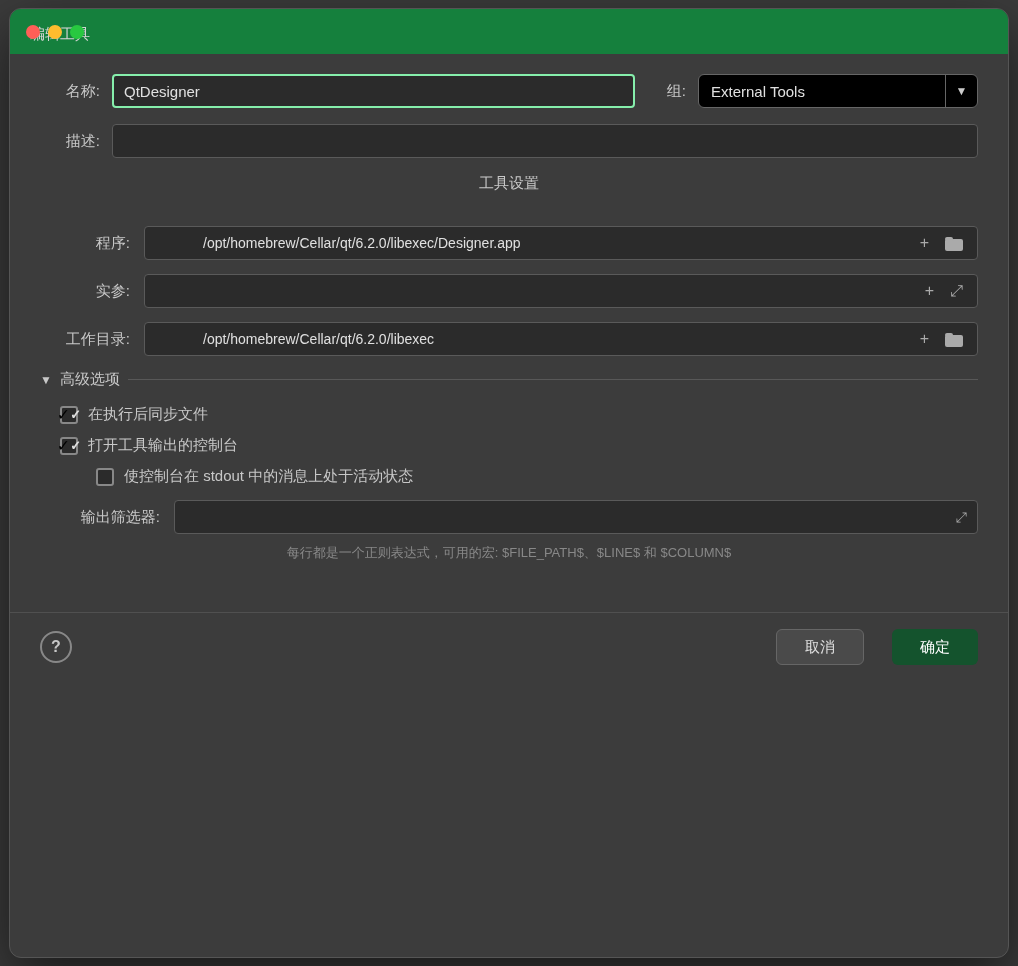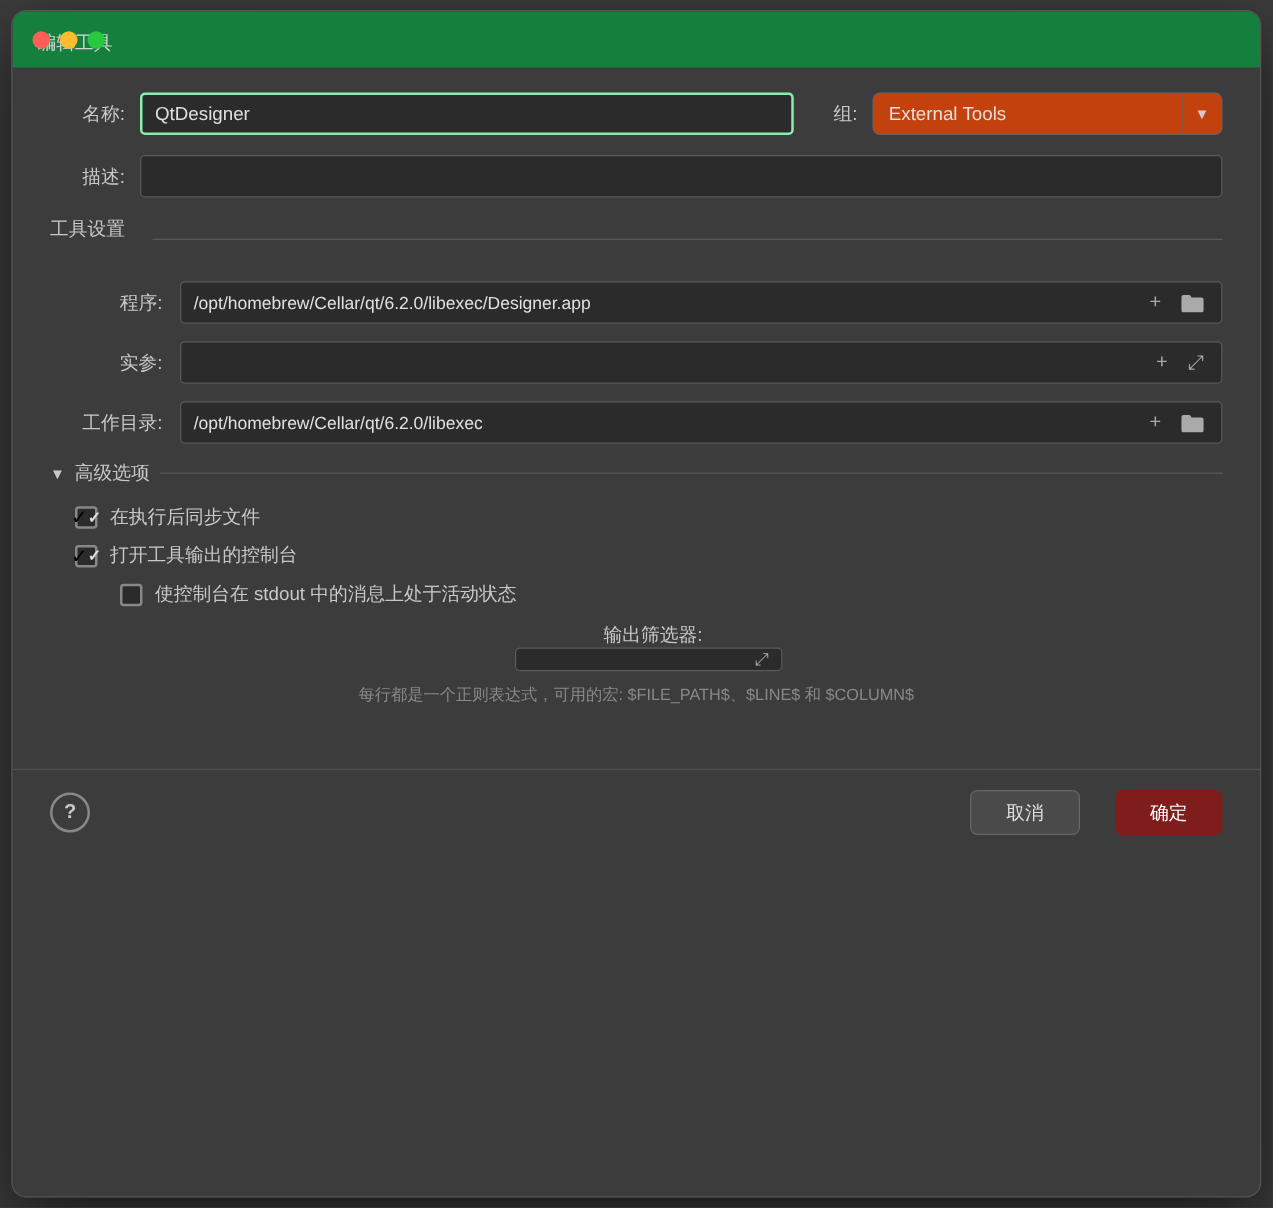--- a/index.html
+++ b/index.html
@@ -106,21 +106,21 @@
     .group-label {
       color: #c8c8c8;
       font-size: 15px;
       white-space: nowrap;
       margin-left: 20px;
     }
 
     .dropdown-wrapper {
       display: flex;
       align-items: center;
-      background: #c2410c;
+      background: #000000;
       border: 1px solid #666;
       border-radius: 6px;
       height: 34px;
       min-width: 280px;
       cursor: pointer;
     }
 
     .dropdown-value {
       flex: 1;
       color: #e0e0e0;
@@ -176,20 +176,21 @@
       gap: 8px;
     }
 
     .tool-input-text {
       flex: 1;
       color: #e0e0e0;
       font-size: 14px;
       background: transparent;
       border: none;
       outline: none;
+      margin-left: 48px;
     }
 
     .tool-icon-btn {
       color: #aaa;
       font-size: 16px;
       cursor: pointer;
       background: none;
       border: none;
       padding: 2px 4px;
       display: flex;
@@ -264,21 +265,20 @@
     .checkbox-label {
       color: #c8c8c8;
       font-size: 15px;
     }
 
     .output-filter-row {
       display: flex;
       align-items: center;
       margin-top: 14px;
       margin-left: 20px;
-      flex-direction: column;
     }
 
     .output-label {
       color: #c8c8c8;
       font-size: 15px;
       min-width: 100px;
       text-align: right;
       margin-right: 14px;
     }
 
@@ -350,21 +350,21 @@
       border: 1px solid #666;
       border-radius: 6px;
       color: #e0e0e0;
       font-size: 15px;
       padding: 8px 28px;
       cursor: pointer;
       height: 36px;
     }
 
     .btn-ok {
-      background: #7f1d1d;
+      background: #14532d;
       border: none;
       border-radius: 6px;
       color: #fff;
       font-size: 15px;
       padding: 8px 28px;
       cursor: pointer;
       height: 36px;
     }
   </style>
 </head>
@@ -394,21 +394,21 @@
         </div>
       </div>
     </div>
 
     <div class="form-row">
       <span class="label">描述:</span>
       <input type="text" class="text-input desc-input no-border" value="" style="">
     </div>
 
     <div class="tool-settings">
-      <div style="display:flex;align-items:center;gap:22px;margin-bottom:16px;">
+      <div style="display:flex;align-items:center;gap:0;margin-bottom:16px;flex-direction:column;">
         <span class="section-title">工具设置</span>
         <div style="flex:1;border-top:1px solid #585858;"></div>
       </div>
 
       <div class="tool-row">
         <span class="tool-label">程序:</span>
         <div class="tool-input-wrapper">
           <span class="tool-input-text">/opt/homebrew/Cellar/qt/6.2.0/libexec/Designer.app</span>
           <button class="tool-icon-btn">+</button>
           <button class="tool-icon-btn">

